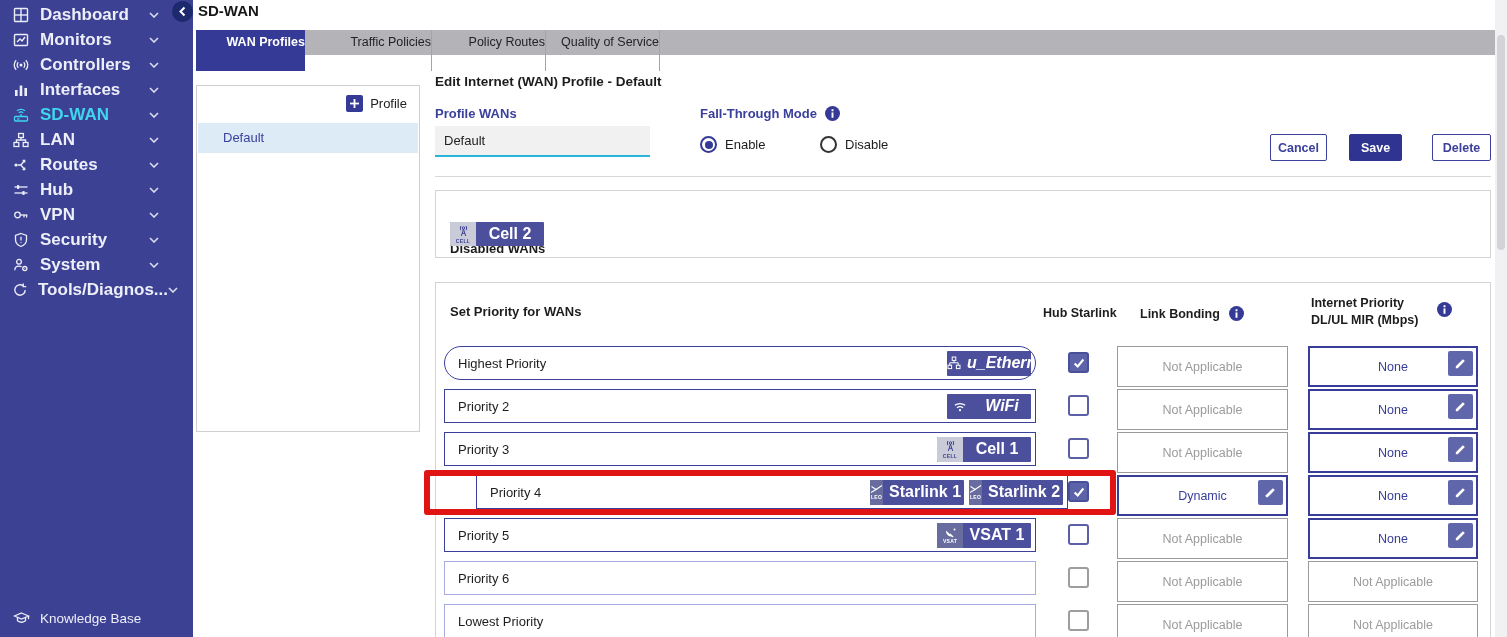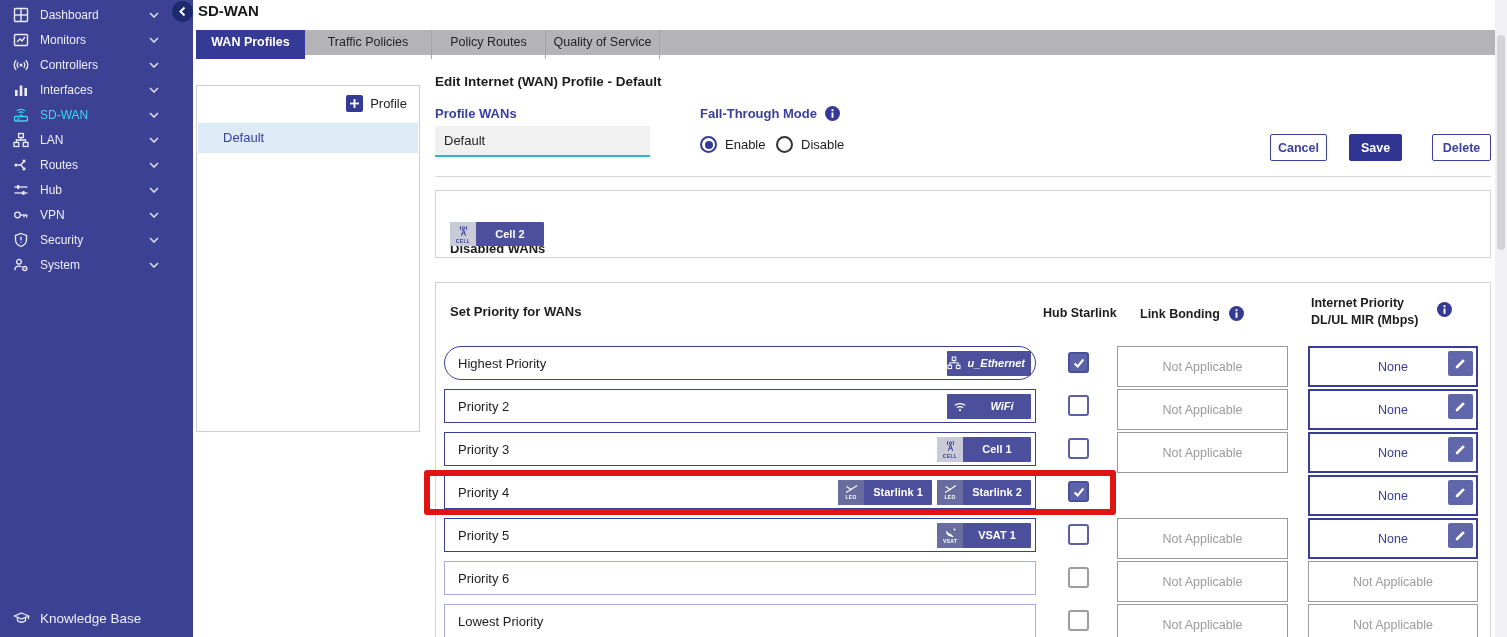--- a/index.html
+++ b/index.html
@@ -2,35 +2,35 @@
 <html><head>
 <meta charset="utf-8">
 <style>
   * { margin:0; padding:0; box-sizing:border-box; }
   html,body { background:#fff; }
   body { font-family:"Liberation Sans", sans-serif; }
   .stage { position:relative; width:1507px; height:637px; overflow:hidden; background:#fff; }
 
   
   .sidebar { position:absolute; left:0; top:0; width:193px; height:637px; background:#3d4194; z-index:2; }
-  .side-item { position:relative; display:flex; align-items:center; height:25px; padding-left:12px; color:#eceef8; font-size:12px; cursor:pointer; }
+  .side-item { position:relative; display:flex; align-items:center; height:25px; padding-left:12px; color:#eceef8; font-size:17px; cursor:pointer;font-weight:bold; }
   .side-item .sicon { width:18px; height:17px; display:flex; align-items:center; justify-content:center; color:#eceef8; }
   .side-item .slabel { margin-left:10px; white-space:nowrap; }
   .side-item .schev { margin-left:auto; margin-right:34px; display:flex; color:#dadcf0; }
   .side-item.active, .side-item.active .sicon { color:#3fd6ee; }
   .side-nav { padding-top:2px; }
   .side-footer { position:absolute; left:0; top:604px; width:193px; height:28px; display:flex; align-items:center; padding-left:12px; color:#eceef8; font-size:13.5px; cursor:pointer; }
   .side-footer .sicon { width:18px; height:17px; display:flex; align-items:center; justify-content:center; }
   .side-footer .slabel { margin-left:10px; }
   .collapse { position:absolute; left:172px; top:1px; width:21px; height:21px; border-radius:50%; background:#1c2a6d; border:none; color:#fff; display:flex; align-items:center; justify-content:center; cursor:pointer; z-index:6; padding:0; }
 
   
   .page-title { position:absolute; left:198px; top:2px; font-size:15px; font-weight:bold; color:#171717; }
   .tabs { position:absolute; left:196px; top:30px; width:1299px; height:25px; background:#b4b4b8; display:flex; }
-  .tab { height:29px; line-height:25px; text-align:center; font-size:12.5px; color:#232327; border-right:1px solid #a4a4a8; cursor:pointer; }
+  .tab { height:41px; line-height:25px; text-align:right; font-size:12.5px; color:#232327; border-right:1px solid #a4a4a8; cursor:pointer; }
   .tab.active { background:#343a96; color:#fff; font-weight:bold; border-right:none; }
   .scrollbar { position:absolute; left:1495px; top:0; width:12px; height:637px; background:#f1f1f4; z-index:3; }
   .scroll-thumb { position:absolute; left:2px; top:35px; width:8px; height:215px; background:#d4d4d8; border-radius:4px; }
 
   
   .panel { position:absolute; left:196px; top:85px; width:224px; height:347px; border:1px solid #cfcfcf; background:#fff; }
   .addbtn { position:absolute; right:12px; top:9px; display:flex; align-items:center; gap:7px; background:none; border:none; cursor:pointer; font-size:13px; color:#222; font-family:inherit; }
   .plus-sq { width:17px; height:17px; background:#343a96; border-radius:2px; display:flex; align-items:center; justify-content:center; }
   .profile-item { position:absolute; left:1px; right:1px; top:37px; height:30px; background:#dcebf6; color:#3c419b; font-size:13px; line-height:30px; padding-left:25px; cursor:pointer; }
 
@@ -53,21 +53,21 @@
   .pbox { position:absolute; left:435px; top:282px; width:1056px; height:358px; border:1px solid #d4d4d4; background:#fff; }
   .box-title { position:absolute; left:14px; font-size:13px; font-weight:bold; color:#1d1d1d; }
   .colhdr { position:absolute; font-size:12.5px; font-weight:bold; color:#1d1d1d; }
 
   
   .chip { display:inline-flex; height:25px; background:#4b4f9c; border-radius:1px; overflow:hidden; cursor:grab; }
   .chip .cic { width:26px; display:flex; flex-direction:column; align-items:center; justify-content:center; color:#fff; line-height:1; }
   .chip .cic .tag { font-size:5px; font-weight:bold; margin-top:1px; letter-spacing:.3px; }
   .chip.cell .cic { background:#c9cbd8; color:#3d4194; }
   .chip.leo .cic, .chip.vsat .cic { background:#686c9f; }
-  .chip .clabel { flex:1; display:flex; align-items:center; justify-content:center; color:#fff; font-size:11px; font-weight:bold; padding:0 6px; white-space:nowrap; }
+  .chip .clabel { flex:1; display:flex; align-items:center; justify-content:center; color:#fff; font-size:16px; font-weight:bold; padding:0 6px; white-space:nowrap; }
   .chip.w82 { width:84px;font-style:italic; } .chip.w94 { width:94px; }
   .chip.small { height:24px; }
 
   
   .prow { position:absolute; left:444px; width:592px; height:34px; border:1.5px solid #3b409b; background:#fff; display:flex; align-items:center; padding:0 4px 0 13px; }
   .prow.faint { border-color:#a9ace1; }
   .prow .plabel { font-size:13px; color:#1d1d1d; }
   .prow .chips { margin-left:auto; display:flex; gap:5px; }
 
   .cb { position:absolute; left:1068px; width:21px; height:21px; border:2px solid #5a5fa6; border-radius:3px; background:#fff; cursor:pointer; display:flex; align-items:center; justify-content:center; }
@@ -267,20 +267,34 @@
             </svg>
           </span>
         <span class="slabel">System</span>
         <span class="schev">
             <svg width="10" height="6" viewBox="0 0 10 6" fill="none" stroke="currentColor" stroke-width="1.6">
               <polyline points="1,1 5,5 9,1"></polyline>
             </svg>
           </span>
       </div>
 
+      <div class="side-item">
+        <span class="sicon">
+            <svg width="16" height="16" viewBox="0 0 16 16" fill="none" stroke="currentColor" stroke-width="1.4">
+              <path d="M13.2 8a5.2 5.2 0 1 1-2.1-4.2"></path>
+              <polyline points="11.2,1.6 11.2,4.6 14.2,4.6"></polyline>
+            </svg>
+          </span>
+        <span class="slabel">Tools/Diagnos...</span>
+        <span class="schev">
+            <svg width="10" height="6" viewBox="0 0 10 6" fill="none" stroke="currentColor" stroke-width="1.6">
+              <polyline points="1,1 5,5 9,1"></polyline>
+            </svg>
+          </span>
+      </div>
     </div>
 
     <div class="side-footer">
       <span class="sicon">
           <svg width="17" height="16" viewBox="0 0 17 16" fill="none" stroke="currentColor" stroke-width="1.3">
             <path d="M8.5 3 15.5 6 8.5 9 1.5 6 Z"></path>
             <path d="M4.5 7.6v3.2c2.6 1.9 5.4 1.9 8 0V7.6"></path>
             <line x1="15.5" y1="6" x2="15.5" y2="9.2"></line>
           </svg>
         </span>
@@ -337,21 +351,21 @@
           <rect x="6.1" y="3" width="1.8" height="1.9" fill="#fff"></rect>
           <rect x="6.1" y="6" width="1.8" height="5" fill="#fff"></rect>
         </svg>
       </span>
   </div>
 
   <div class="radio-opt" style="left:700px; top:136px;">
     <span class="radio on"></span>
     <span>Enable</span>
   </div>
-  <div class="radio-opt" style="left:776px; top:136px;">
+  <div class="radio-opt" style="left:820px; top:136px;">
     <span class="radio off"></span>
     <span>Disable</span>
   </div>
 
   <button class="btn outline" style="left:1270px; width:57px;">Cancel</button>
   <button class="btn fill" style="left:1349px; width:53px;">Save</button>
   <button class="btn outline" style="left:1432px; width:59px;">Delete</button>
 
   <div class="divider"></div>
 
@@ -482,21 +496,21 @@
     </div>
   <div class="vbox ip edit" style="top:432px;">
     <span>None</span>
     <span class="pencil">
         <svg width="13" height="13" viewBox="0 0 13 13">
           <path d="M1.8 11.2 1.8 9.3 8.9 2.2 10.8 4.1 3.7 11.2 Z" fill="#fff"></path>
         </svg>
       </span>
   </div>
 
-  <div class="prow" style="top:475px;">
+  <div class="prow" style="top:475px;margin-left:32px;">
     <span class="plabel">Priority 4</span>
     <span class="chips">
       <span class="chip leo w94">
         <span class="cic">
           <svg width="13" height="10" viewBox="0 0 13 10" fill="none" stroke="#fff" stroke-width="1.1">
               <path d="M1 8.5C4.5 6.5 8.5 4 12 1.5"></path>
               <path d="M1.5 2.5 6.5 5.8"></path>
             </svg>
           <span class="tag">LEO</span>
         </span>
@@ -514,20 +528,28 @@
       </span>
     </span>
   </div>
   <span class="cb checked" style="top:481px;">
       <span>
         <svg width="14" height="14" viewBox="0 0 16 16" fill="none" stroke="#fff" stroke-width="2.4">
           <polyline points="3,8.5 6.5,12 13,4"></polyline>
         </svg>
       </span>
     </span>
+  <div class="vbox lb edit" style="top:475px;">
+    <span>Dynamic</span>
+    <span class="pencil">
+        <svg width="13" height="13" viewBox="0 0 13 13">
+          <path d="M1.8 11.2 1.8 9.3 8.9 2.2 10.8 4.1 3.7 11.2 Z" fill="#fff"></path>
+        </svg>
+      </span>
+  </div>
   <div class="vbox ip edit" style="top:475px;">
     <span>None</span>
     <span class="pencil">
         <svg width="13" height="13" viewBox="0 0 13 13">
           <path d="M1.8 11.2 1.8 9.3 8.9 2.2 10.8 4.1 3.7 11.2 Z" fill="#fff"></path>
         </svg>
       </span>
   </div>
 
   <div class="prow" style="top:518px;">

